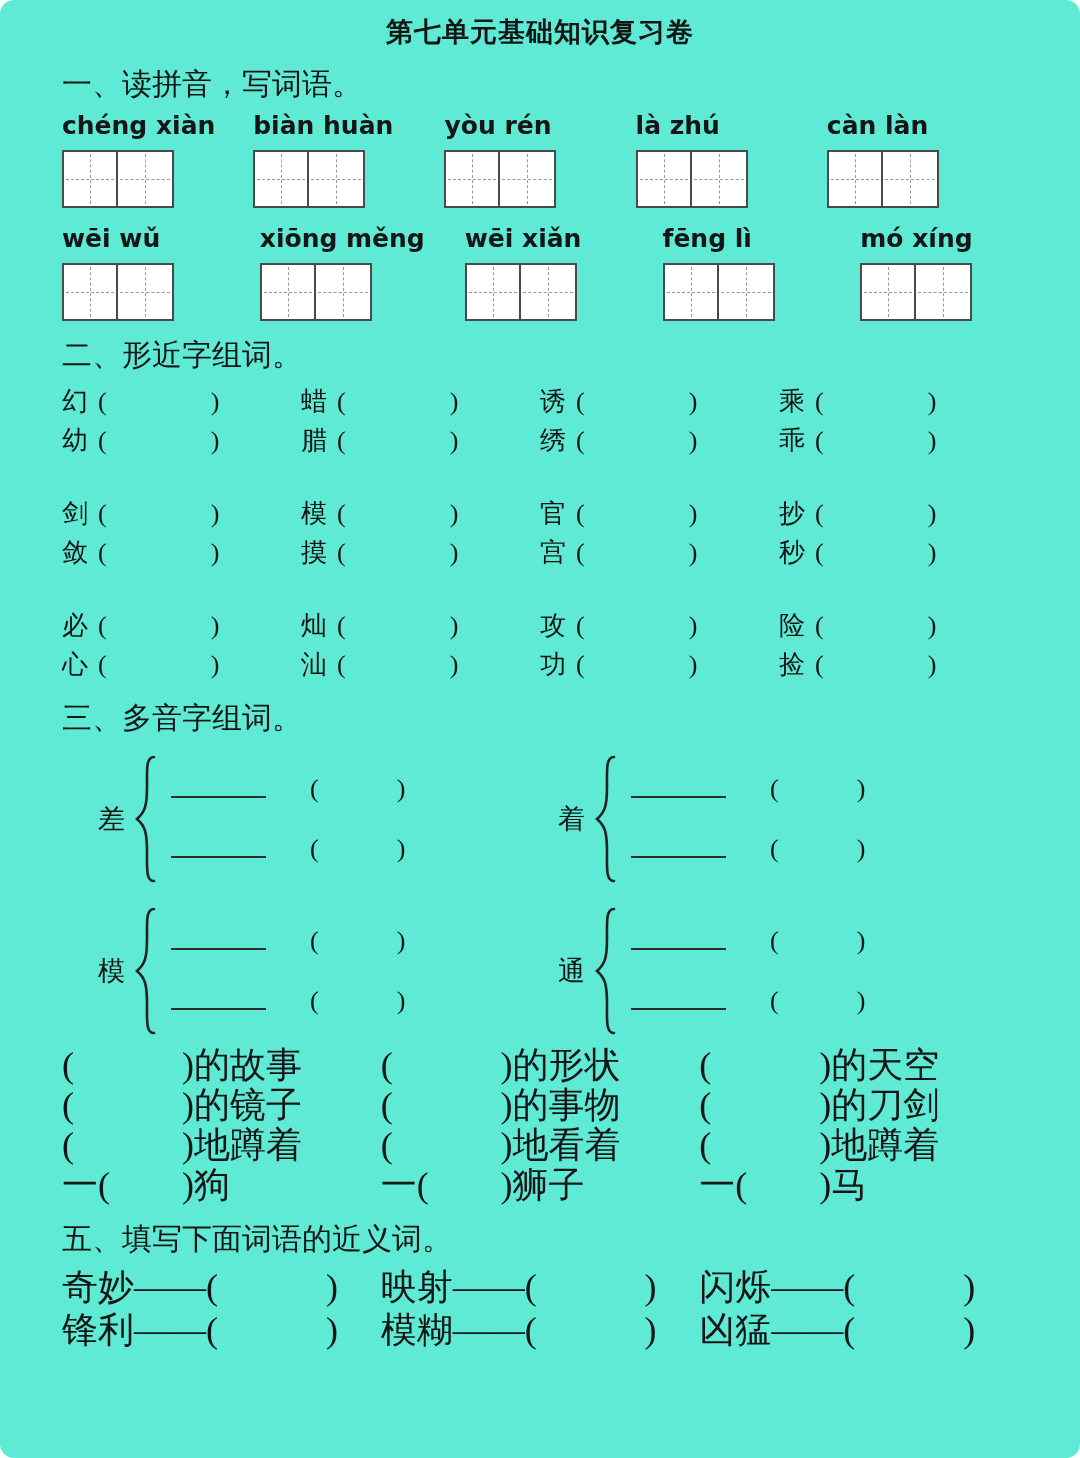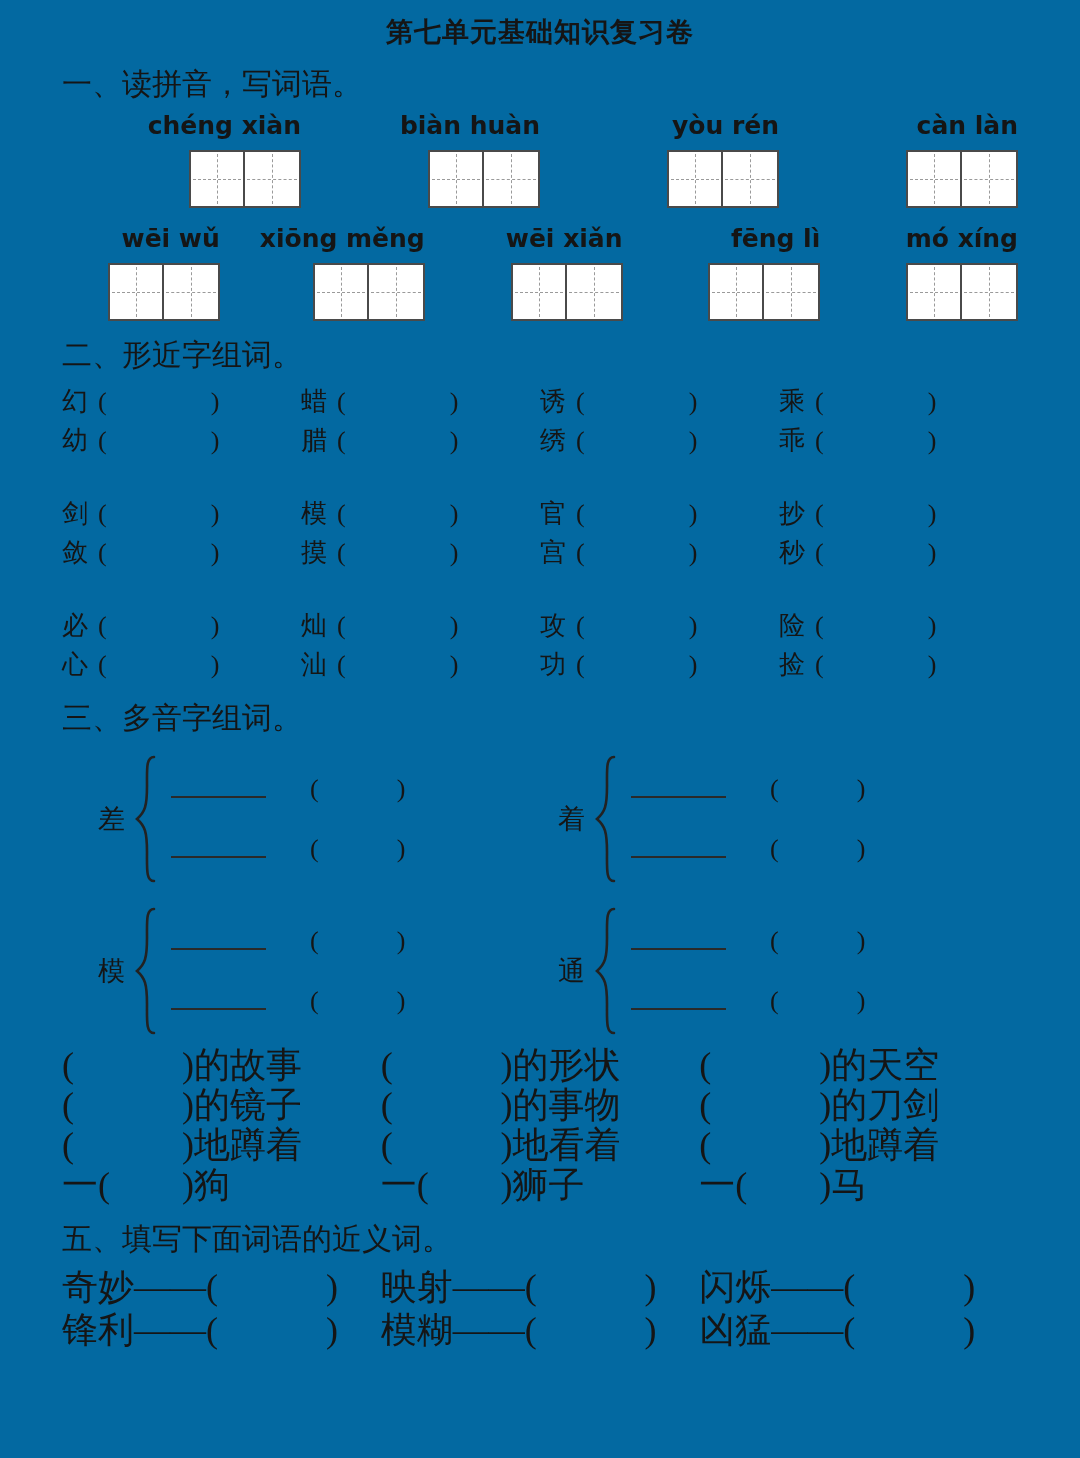--- a/index.html
+++ b/index.html
@@ -1,25 +1,26 @@
 <!DOCTYPE html>
 <html><head>
 <meta charset="utf-8">
 <style>
   * { box-sizing: border-box; }
   html, body { margin: 0; padding: 0; background: #ffffff; }
   .page {
     width: 1080px;
     height: 1458px;
     margin: 0 auto;
-    background: #0369a1;
+    background: #5eead4;
     color: #151515;
     font-family: "Liberation Serif", "DejaVu Serif", serif;
     padding: 12px 62px 20px 62px;
     overflow: hidden;
+    border-radius: 14px;
   }
   .title {
     text-align: center;
     font-size: 27px;
     font-weight: 600;
     margin: 2px 0 10px 0;
     letter-spacing: 1px;
   }
   .heading {
     font-size: 30px;
@@ -28,21 +29,21 @@
   
   .s1-row {
     display: flex;
     justify-content: space-between;
     margin-top: 6px;
   }
   .s1-col {
     flex: 1 1 0;
     display: flex;
     flex-direction: column;
-    align-items: flex-end;
+    align-items: flex-start;
   }
   .pinyin {
     font-family: "DejaVu Sans", "Liberation Sans", sans-serif;
     font-weight: 600;
     font-size: 25px;
     line-height: 30px;
     white-space: nowrap;
   }
   .tian {
     display: flex;
@@ -150,20 +151,27 @@
         </div>
     </div>
     <div class="s1-col">
       <div class="pinyin">yòu rén</div>
       <div class="tian">
           <div class="tcell"></div>
           <div class="tcell"></div>
         </div>
     </div>
     <div class="s1-col">
+      <div class="pinyin">là zhú</div>
+      <div class="tian">
+          <div class="tcell"></div>
+          <div class="tcell"></div>
+        </div>
+    </div>
+    <div class="s1-col">
       <div class="pinyin">càn làn</div>
       <div class="tian">
           <div class="tcell"></div>
           <div class="tcell"></div>
         </div>
     </div>
   </div>
 
   <div class="s1-row" style="margin-top:16px;gap:40px;">
     <div class="s1-col">

